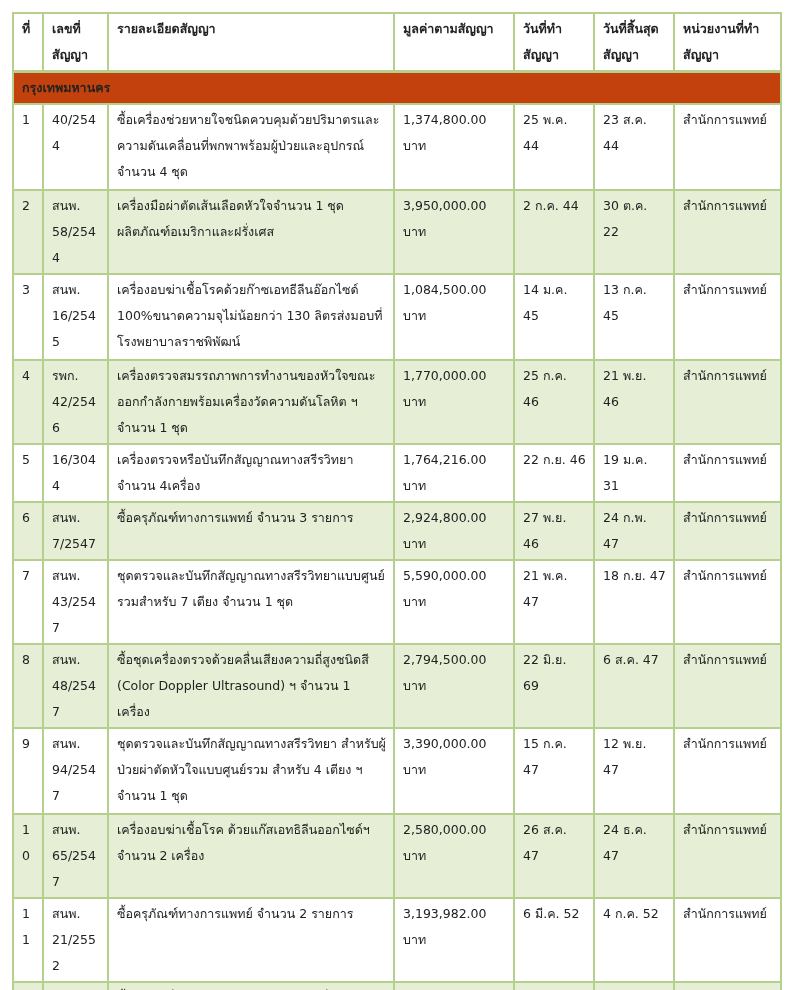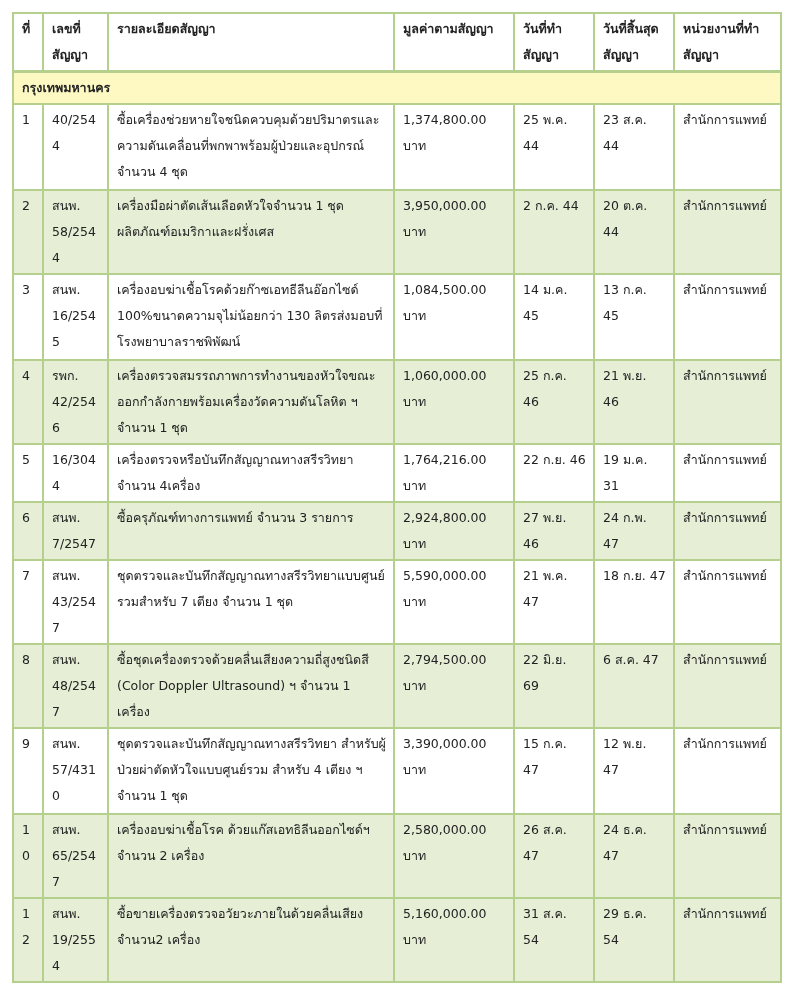--- a/index.html
+++ b/index.html
@@ -14,21 +14,21 @@
   }
   table.contracts td, table.contracts th {
     border:2px solid #b5cf8c;
     vertical-align:top;
     padding:2px 7px 2px 8px;
     text-align:left;
     font-weight:normal;
     word-wrap:break-word;
   }
   table.contracts thead th { background:#ffffff; font-weight:bold; height:48px; }
-  tr.section td { background:#fef9c3; font-weight:bold; height:24px; border-top:3px solid #b5cf8c; }
+  tr.section td { background:#c2410c; font-weight:bold; height:24px; border-top:3px solid #b5cf8c; }
   tr.odd td { background:#ffffff; }
   tr.even td { background:#e6efd6; }
   td.no { font-weight:bold; }
 </style>
 </head>
 <body>
 
 <table class="contracts">
   <colgroup>
     <col style="width:30px">
@@ -62,37 +62,37 @@
         <td>25 พ.ค. 44</td>
         <td>23 ส.ค. 44</td>
         <td>สำนักการแพทย์</td>
       </tr>
       <tr class="even">
         <td class="no" style="height: 46px;">2</td>
         <td>สนพ. 58/2544</td>
         <td>เครื่องมือผ่าตัดเส้นเลือดหัวใจจำนวน 1 ชุด ผลิตภัณฑ์อเมริกาและฝรั่งเศส</td>
         <td>3,950,000.00 บาท</td>
         <td>2 ก.ค. 44</td>
-        <td>20 ต.ค. 44</td>
+        <td>30 ต.ค. 22</td>
         <td>สำนักการแพทย์</td>
       </tr>
       <tr class="odd">
         <td class="no" style="height: 80px;">3</td>
         <td>สนพ. 16/2545</td>
         <td>เครื่องอบฆ่าเชื้อโรคด้วยก๊าซเอทธีลีนอ๊อกไซด์ 100%ขนาดความจุไม่น้อยกว่า 130 ลิตรส่งมอบที่โรงพยาบาลราชพิพัฒน์</td>
         <td>1,084,500.00 บาท</td>
         <td>14 ม.ค. 45</td>
         <td>13 ก.ค. 45</td>
         <td>สำนักการแพทย์</td>
       </tr>
       <tr class="even">
         <td class="no" style="height: 76px;">4</td>
         <td>รพก. 42/2546</td>
         <td>เครื่องตรวจสมรรถภาพการทำงานของหัวใจขณะออกกำลังกายพร้อมเครื่องวัดความดันโลหิต ฯ จำนวน 1 ชุด</td>
-        <td>1,060,000.00 บาท</td>
+        <td>1,770,000.00 บาท</td>
         <td>25 ก.ค. 46</td>
         <td>21 พ.ย. 46</td>
         <td>สำนักการแพทย์</td>
       </tr>
       <tr class="odd">
         <td class="no" style="height: 50px;">5</td>
         <td>16/3044</td>
         <td>เครื่องตรวจหรือบันทึกสัญญาณทางสรีรวิทยา จำนวน 4เครื่อง</td>
         <td>1,764,216.00 บาท</td>
         <td>22 ก.ย. 46</td>
@@ -121,36 +121,45 @@
         <td class="no" style="height: 50px;">8</td>
         <td>สนพ. 48/2547</td>
         <td>ซื้อชุดเครื่องตรวจด้วยคลื่นเสียงความถี่สูงชนิดสี (Color Doppler Ultrasound) ฯ จำนวน 1 เครื่อง</td>
         <td>2,794,500.00 บาท</td>
         <td>22 มิ.ย. 69</td>
         <td>6 ส.ค. 47</td>
         <td>สำนักการแพทย์</td>
       </tr>
       <tr class="odd">
         <td class="no" style="height: 80px;">9</td>
-        <td>สนพ. 57/4310</td>
+        <td>สนพ. 94/2547</td>
         <td>ชุดตรวจและบันทึกสัญญาณทางสรีรวิทยา สำหรับผู้ป่วยผ่าตัดหัวใจแบบศูนย์รวม สำหรับ 4 เตียง ฯ จำนวน 1 ชุด</td>
         <td>3,390,000.00 บาท</td>
         <td>15 ก.ค. 47</td>
         <td>12 พ.ย. 47</td>
         <td>สำนักการแพทย์</td>
       </tr>
       <tr class="even">
         <td class="no" style="height: 50px;">10</td>
         <td>สนพ. 65/2547</td>
         <td>เครื่องอบฆ่าเชื้อโรค ด้วยแก๊สเอทธิลีนออกไซด์ฯ จำนวน 2 เครื่อง</td>
         <td>2,580,000.00 บาท</td>
         <td>26 ส.ค. 47</td>
         <td>24 ธ.ค. 47</td>
         <td>สำนักการแพทย์</td>
       </tr>
+      <tr class="odd">
+        <td class="no" style="height: 50px;">11</td>
+        <td>สนพ. 21/2552</td>
+        <td>ซื้อครุภัณฑ์ทางการแพทย์ จำนวน 2 รายการ</td>
+        <td>3,193,982.00 บาท</td>
+        <td>6 มี.ค. 52</td>
+        <td>4 ก.ค. 52</td>
+        <td>สำนักการแพทย์</td>
+      </tr>
       <tr class="even">
         <td class="no" style="height: 50px;">12</td>
         <td>สนพ. 19/2554</td>
         <td>ซื้อขายเครื่องตรวจอวัยวะภายในด้วยคลื่นเสียง จำนวน2 เครื่อง</td>
         <td>5,160,000.00 บาท</td>
         <td>31 ส.ค. 54</td>
         <td>29 ธ.ค. 54</td>
         <td>สำนักการแพทย์</td>
       </tr>
     </tbody>

